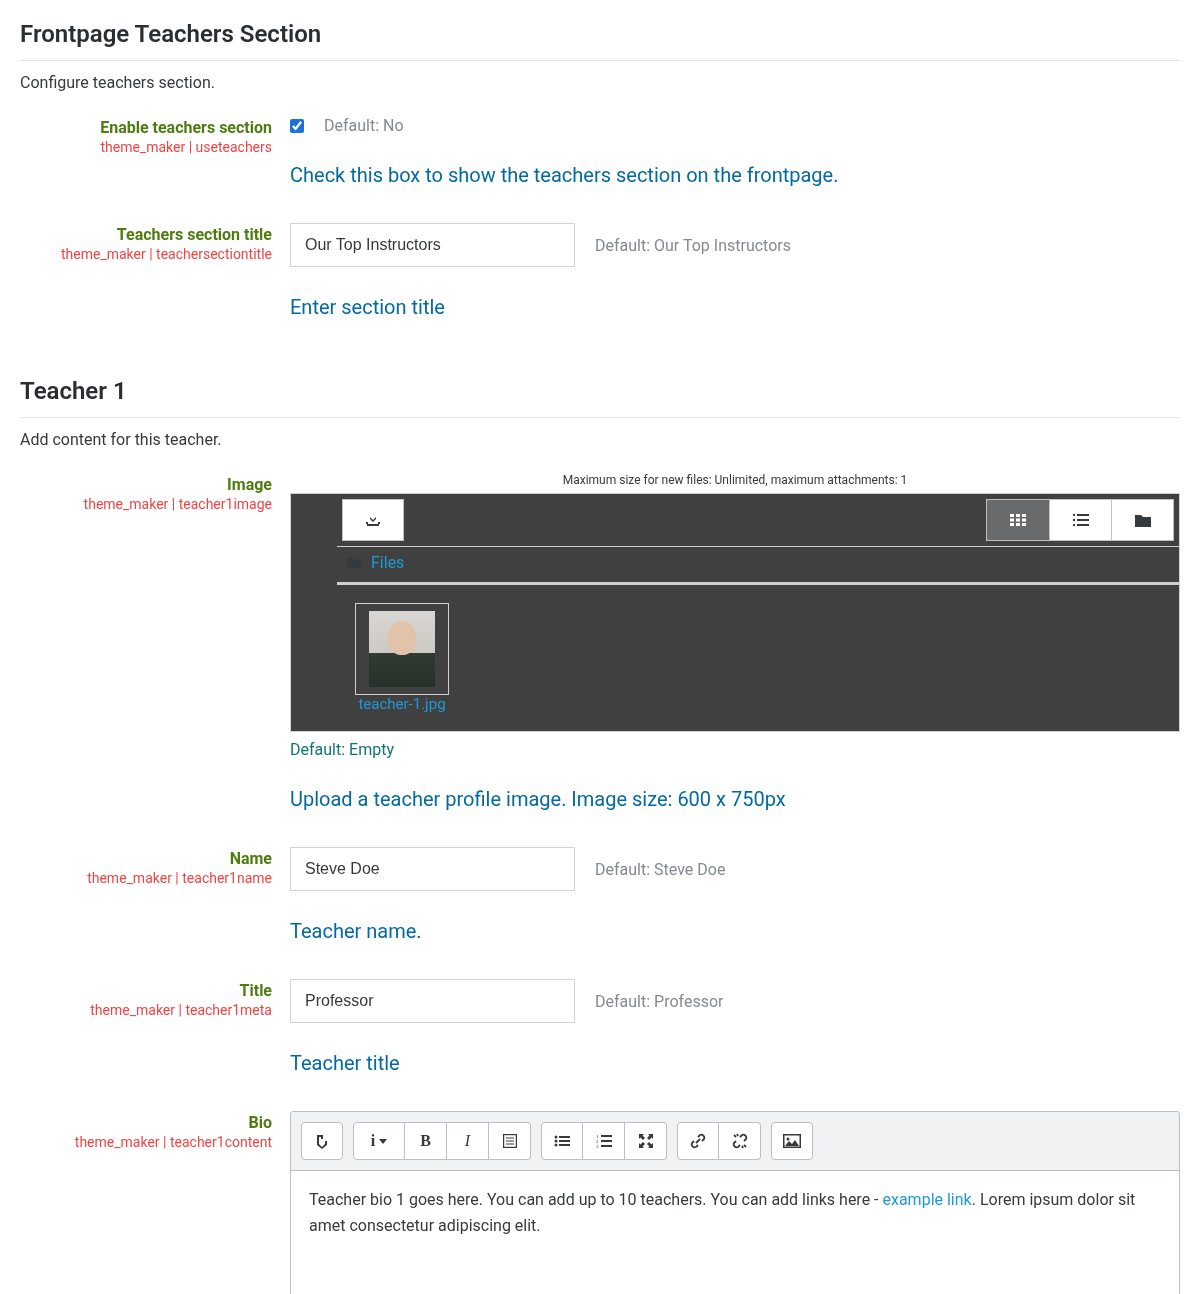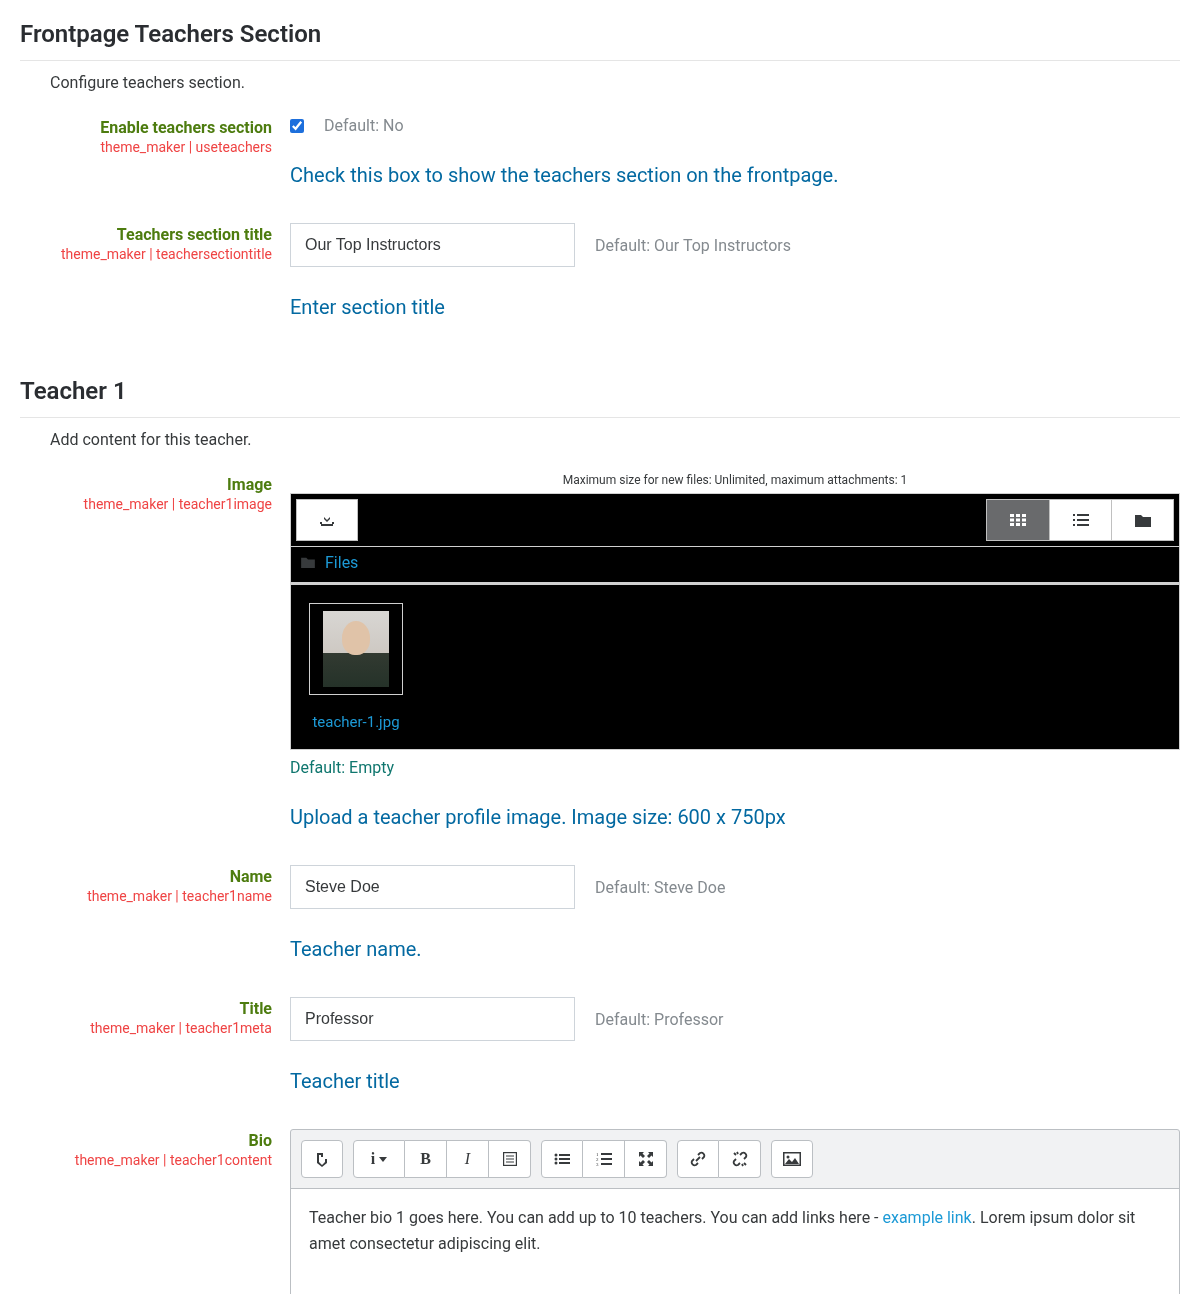--- a/index.html
+++ b/index.html
@@ -1,46 +1,46 @@
 <!DOCTYPE html>
 <html><head>
 <meta charset="utf-8">
 <style>
 * { box-sizing: border-box; margin: 0; padding: 0; }
 body { font-family: -apple-system, BlinkMacSystemFont, "Segoe UI", Roboto, "Helvetica Neue", Arial, sans-serif; font-size: 16px; color: #373a3c; background: #fff; padding: 20px; width: 1200px; }
 h3 { font-size: 24px; font-weight: 600; color: #2a2d31; margin-bottom: 12px; padding-bottom: 12px; border-bottom: 1px solid #e5e5e5; }
-.section-desc { color: #373a3c; margin-bottom: 24px; font-size: 16px; margin-left: 30px; }
+.section-desc { color: #373a3c; margin-bottom: 24px; font-size: 16px; }
 .form-row { display: flex; margin-bottom: 8px; }
 .label-col { width: 270px; text-align: right; padding-right: 18px; padding-top: 2px; }
 .label-title { color: #4d7c0f; font-size: 16px; font-weight: bold; }
 .label-key { color: #ef4444; font-size: 14px; margin-top: 2px; }
 .field-col { flex: 1; }
 .field-inline { display: flex; align-items: center; gap: 20px; }
 .default-text { color: #848a8f; font-size: 16px; }
 .help-text { color: #0369a1; font-size: 20px; margin-top: 28px; margin-bottom: 28px; }
 input[type=text] { width: 285px; height: 44px; padding: 0 14px; border: 1px solid #ced4da; border-radius: 0; font-size: 16px; color: #373a3c; }
 input[type=checkbox] { width: 14px; height: 14px; accent-color: #1d6fdc; }
 .file-max { text-align: center; color: #373a3c; font-size: 12px; margin-bottom: 6px; }
-.file-picker { border: 1px solid #d0d0d0; background: #000000; }
+.file-picker { border: 1px solid #d0d0d0; background: #404040; padding-left: 46px; }
 .file-toolbar { display: flex; justify-content: space-between; padding: 5px; border-bottom: 1px solid #d0d0d0; }
 .add-btn { width: 62px; height: 42px; border: 1px solid #c0c0c0; background: #fff; display: flex; align-items: center; justify-content: center; cursor: pointer; }
 .view-group { display: flex; border: 1px solid #c0c0c0; }
 .view-btn { width: 62px; height: 40px; display: flex; align-items: center; justify-content: center; cursor: pointer; background: #fff; }
 .view-btn + .view-btn { border-left: 1px solid #c0c0c0; }
 .view-btn.active { background: #696a6c; }
 .view-btn.active svg path, .view-btn.active svg rect { fill: #fff; }
 .breadcrumb-row { padding: 6px 10px 10px 10px; display: flex; align-items: center; gap: 10px; }
 .folder-glyph { font-size: 14px; color: #373a3c; }
 .files-link { color: #1d9ad6; font-size: 16px; cursor: pointer; }
 .files-area { border-top: 3px solid #d0d0d0; padding: 18px; min-height: 140px; }
 .thumb-card { width: 94px; }
 .thumb-frame { width: 94px; height: 92px; border: 1px solid #d0d0d0; padding: 6px; display: flex; align-items: center; justify-content: center; }
 .thumb-img { width: 66px; height: 76px; background: linear-gradient(#d8d6d3 0%, #cec9c3 55%, #323a31 55%, #253229 100%); position: relative; }
 .thumb-head { position:absolute; top:10px; left:50%; transform:translateX(-50%); width:28px; height:34px; background:#e0c3a8; border-radius:50% 50% 45% 45%; }
-.thumb-name { color: #1d9ad6; font-size: 15px; text-align: center; margin-top: 18px; cursor: pointer; }
+.thumb-name { color: #1d9ad6; font-size: 15px; text-align: center; cursor: pointer; }
 .default-empty { color: #0f766e; font-size: 16px; margin-top: 8px; }
 .editor-box { border: 1px solid #bbbfc3; border-radius: 3px; background: #f1f2f3; }
 .editor-toolbar { padding: 10px; display: flex; gap: 10px; flex-wrap: wrap; }
 .btn-group { display: flex; }
 .ed-btn { width: 42px; height: 38px; border: 1px solid #bbbfc3; background: #fff; display:flex; align-items:center; justify-content:center; cursor:pointer; font-size:16px; font-family: Georgia, serif; }
 .btn-group .ed-btn + .ed-btn { border-left: none; }
 .btn-group .ed-btn:first-child { border-top-left-radius: 4px; border-bottom-left-radius: 4px; }
 .btn-group .ed-btn:last-child { border-top-right-radius: 4px; border-bottom-right-radius: 4px; }
 .ed-btn.single { border-radius: 4px; }
 .ed-btn.wide { width: 52px; gap: 4px; }

